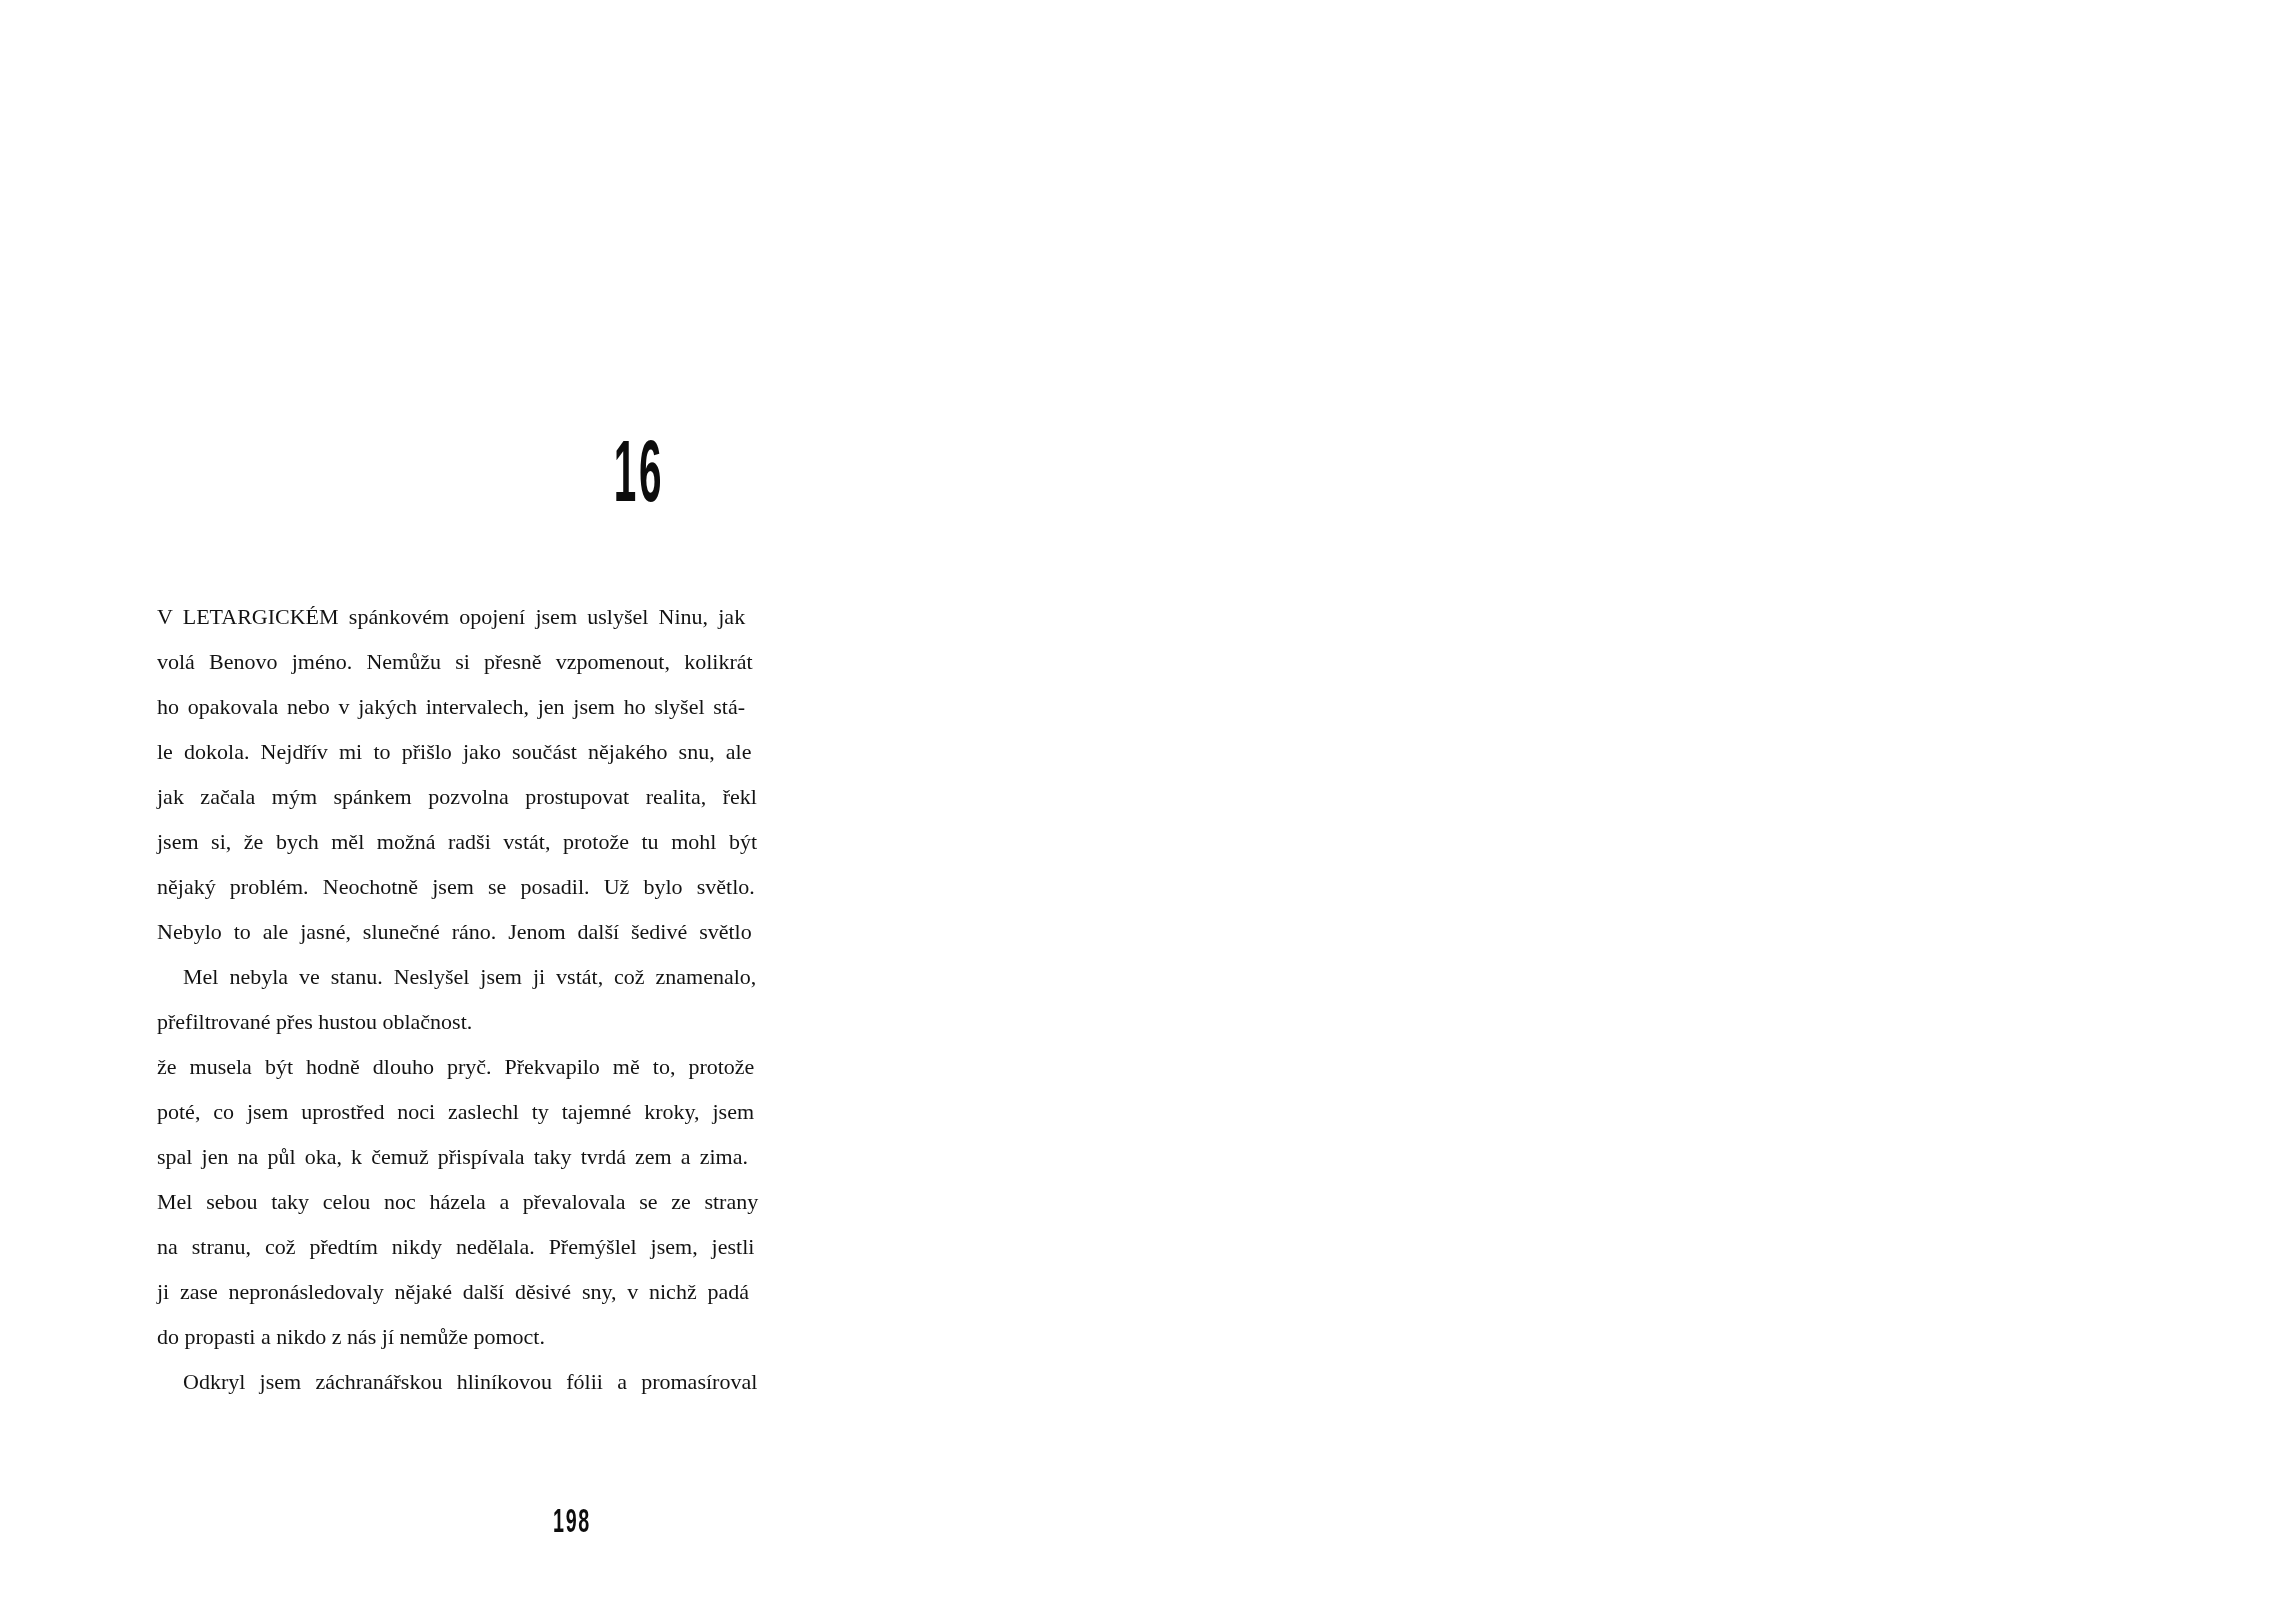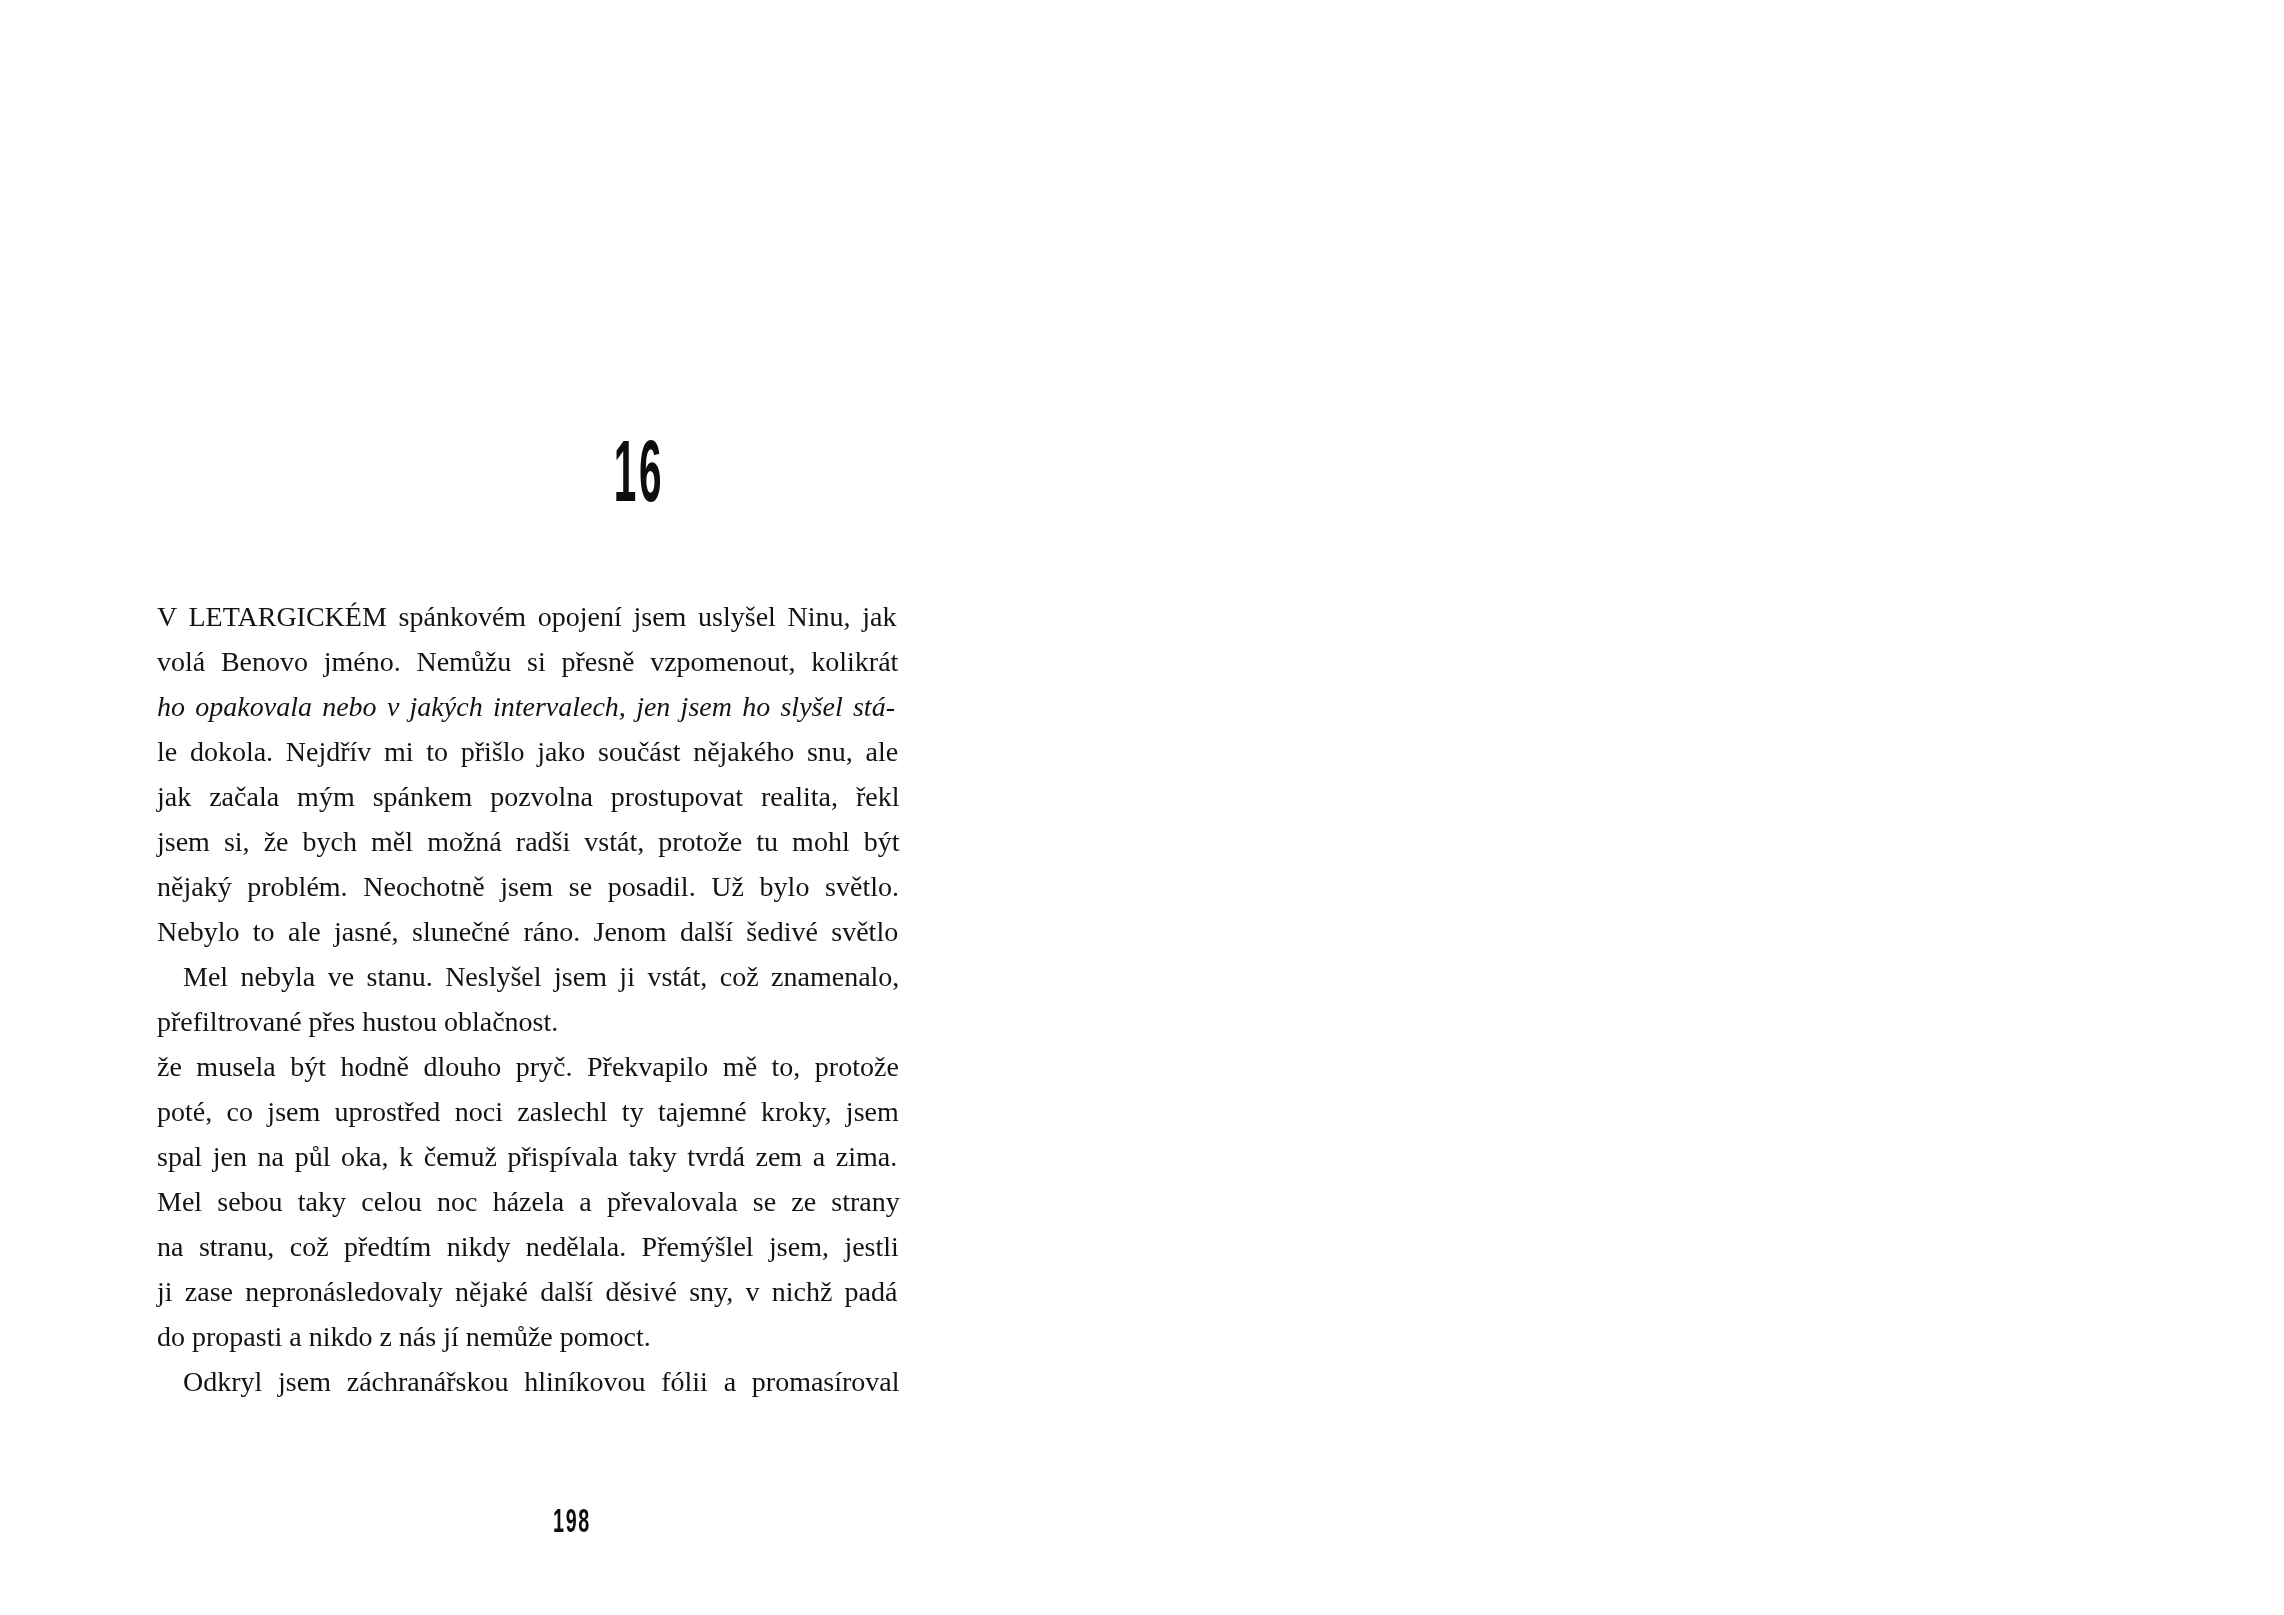--- a/index.html
+++ b/index.html
@@ -15,21 +15,21 @@
   
   .chapter-number{
     position:absolute;left:350px;top:427px;width:200px;text-align:center;
     font-family:"Liberation Sans","DejaVu Sans",sans-serif;
     font-weight:bold;font-size:88px;line-height:88px;color:#0d0d0d;
     transform:scaleX(0.46);transform-origin:450px 50%;
     letter-spacing:6px;
   }
 
   
-  .text-block{position:absolute;font-size:28px;line-height:45px;}
+  .text-block{position:absolute;font-size:22px;line-height:45px;}
   #left-text{left:157px;top:594px;width:790px;}
   .line{height:45px;white-space:nowrap;overflow:visible;}
   .line.indent{padding-left:26px;}
   .ln{display:inline-block;white-space:nowrap;}
 
   
   .page-number{
     position:absolute;top:1502px;width:120px;text-align:center;
     font-family:"Liberation Sans","DejaVu Sans",sans-serif;
     font-weight:bold;font-size:34px;line-height:36px;color:#0d0d0d;
@@ -38,21 +38,21 @@
   #folio-left{left:512px;transform:scaleX(0.58);transform-origin:50% 50%;}
 </style>
 </head>
 <body>
 
 <section class="page" id="page-left">
   <div class="chapter-number">16</div>
   <div class="text-block" id="left-text">
       <div class="line just"><span class="ln" style="word-spacing: 4.71652px; transform: none;">V LETARGICKÉM spánkovém opojení jsem uslyšel Ninu, jak</span></div>
       <div class="line just"><span class="ln" style="word-spacing: 8.71205px; transform: none; text-align: right;">volá Benovo jméno. Nemůžu si přesně vzpomenout, kolikrát</span></div>
-      <div class="line just"><span class="ln" style="word-spacing: 3.27188px; transform: none; font-style: italic;">ho opakovala nebo v jakých intervalech, jen jsem ho slyšel stá-</span></div>
+      <div class="line just"><span class="ln" style="word-spacing: 3.27188px; transform: none;">ho opakovala nebo v jakých intervalech, jen jsem ho slyšel stá-</span></div>
       <div class="line just"><span class="ln" style="word-spacing: 5.68281px; transform: none;">le dokola. Nejdřív mi to přišlo jako součást nějakého snu, ale</span></div>
       <div class="line just"><span class="ln" style="word-spacing: 10.9888px; transform: none;">jak začala mým spánkem pozvolna prostupovat realita, řekl</span></div>
       <div class="line just"><span class="ln" style="word-spacing: 7.05966px; transform: none; text-align: center;">jsem si, že bych měl možná radši vstát, protože tu mohl být</span></div>
       <div class="line just"><span class="ln" style="word-spacing: 8.66406px; transform: none;">nějaký problém. Neochotně jsem se posadil. Už bylo světlo.</span></div>
       <div class="line just"><span class="ln" style="word-spacing: 6.40972px; transform: none;">Nebylo to ale jasné, slunečné ráno. Jenom další šedivé světlo</span></div>
       <div class="line indent just"><span class="ln" style="word-spacing: 5.46528px; transform: none;">Mel nebyla ve stanu. Neslyšel jsem ji vstát, což znamenalo,</span></div>
       <div class="line"><span class="ln" style="word-spacing: 0px; transform: none;">přefiltrované přes hustou oblačnost.</span></div>
       <div class="line just"><span class="ln" style="word-spacing: 7.5191px; transform: none;">že musela být hodně dlouho pryč. Překvapilo mě to, protože</span></div>
       <div class="line just"><span class="ln" style="word-spacing: 7.36806px; transform: none;">poté, co jsem uprostřed noci zaslechl ty tajemné kroky, jsem</span></div>
       <div class="line just"><span class="ln" style="word-spacing: 3.63281px; transform: none;">spal jen na půl oka, k čemuž přispívala taky tvrdá zem a zima.</span></div>

